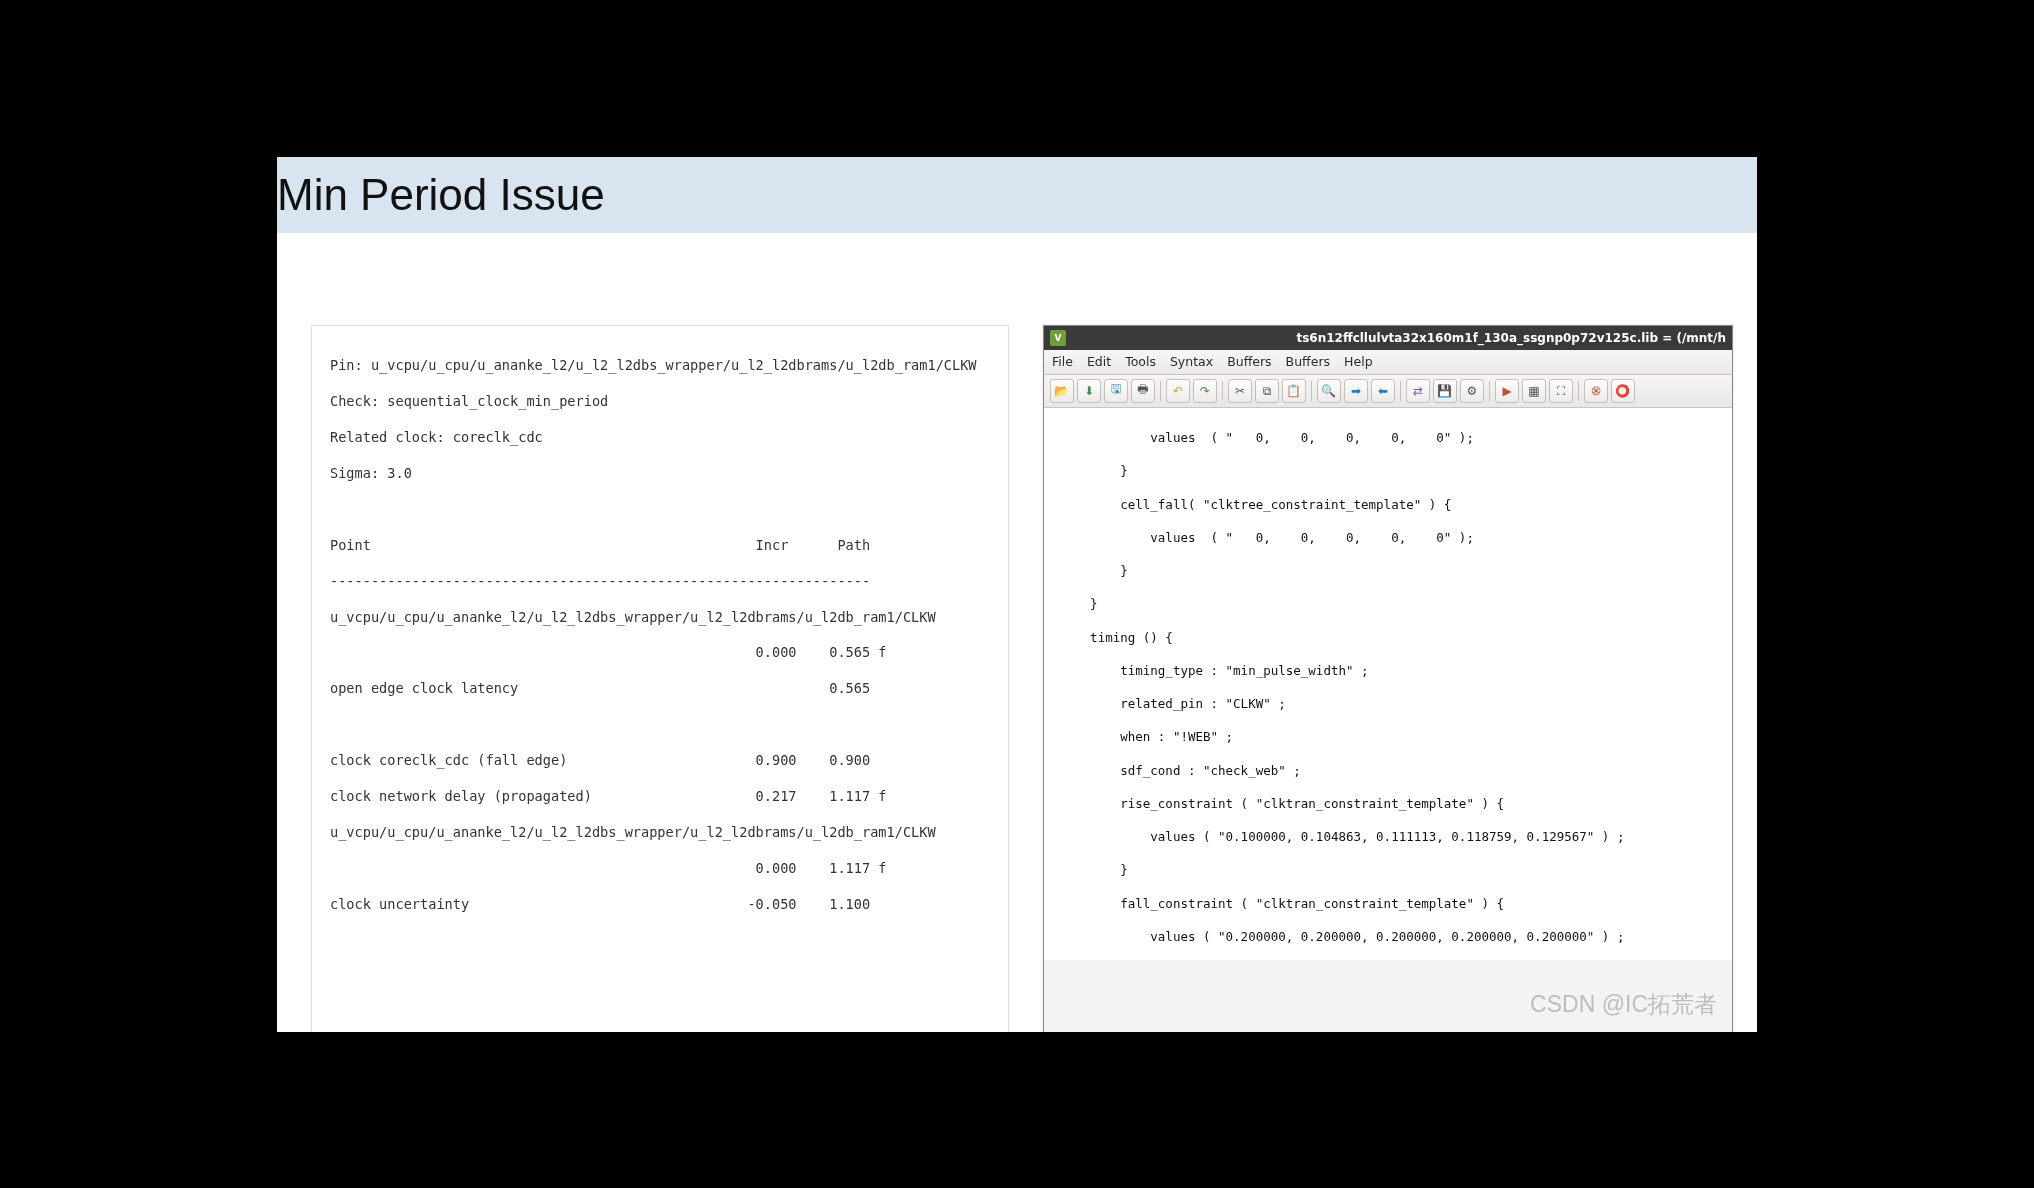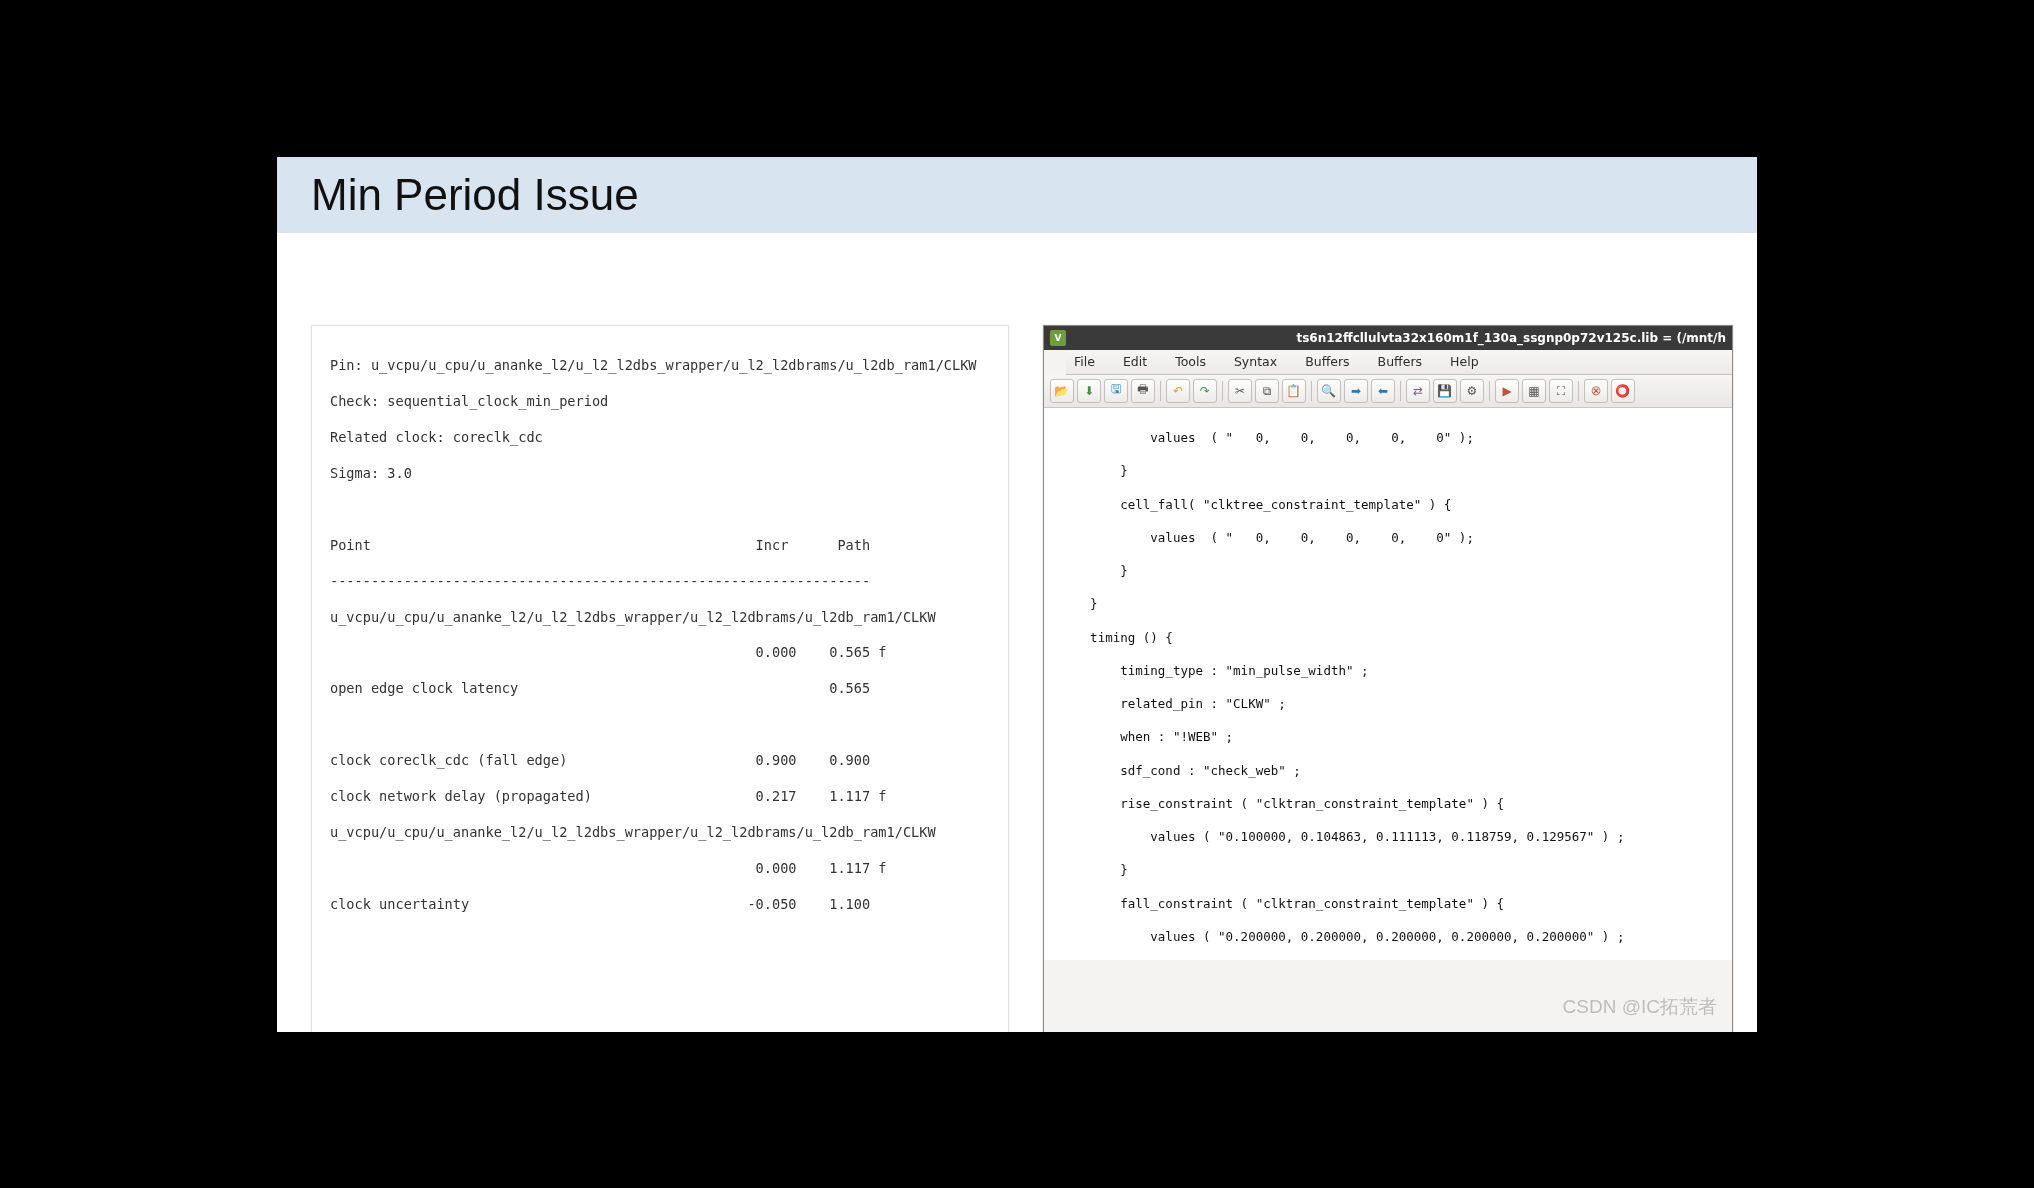--- a/index.html
+++ b/index.html
@@ -18,21 +18,20 @@
     background: #fff;
     position: relative;
     box-sizing: border-box;
     overflow: hidden;
   }
   .title-banner {
     background: #d9e4f1;
     height: 76px;
     display: flex;
     align-items: center;
-    padding-left: 34px;
   }
   .title-banner h1 {
     margin: 0;
     font-size: 44px;
     font-weight: 400;
     color: #111;
   }
   .content {
     display: flex;
     gap: 34px;
@@ -82,25 +81,24 @@
     text-align: center;
     color: #fff;
   }
   .editor-titlebar .spacer { flex: 1; }
   .editor-menubar {
     background: linear-gradient(#f7f6f5, #eceae8);
     border-bottom: 1px solid #c6c2be;
     height: 24px;
     display: flex;
     align-items: center;
-    gap: 28px;
+    gap: 14px;
     padding: 0 8px;
     font-size: 12.5px;
     color: #2c2c2c;
-    margin-left: 22px;
   }
   .editor-toolbar {
     height: 32px;
     background: linear-gradient(#f6f5f4,#e9e7e4);
     border-bottom: 1px solid #c9c6c2;
     display: flex;
     align-items: center;
     gap: 3px;
     padding: 0 6px;
   }
@@ -133,21 +131,21 @@
     position: relative;
     height: 540px;
     overflow: hidden;
   }
   .row { display: block; }
   .watermark {
     position: absolute;
     right: 40px;
     bottom: 12px;
     color: #bdbdbd;
-    font-size: 19px;
+    font-size: 23px;
   }
 </style>
 </head>
 <body>
 
 <div class="slide">
   <div class="title-banner">
     <h1>Min Period Issue</h1>
   </div>
 

